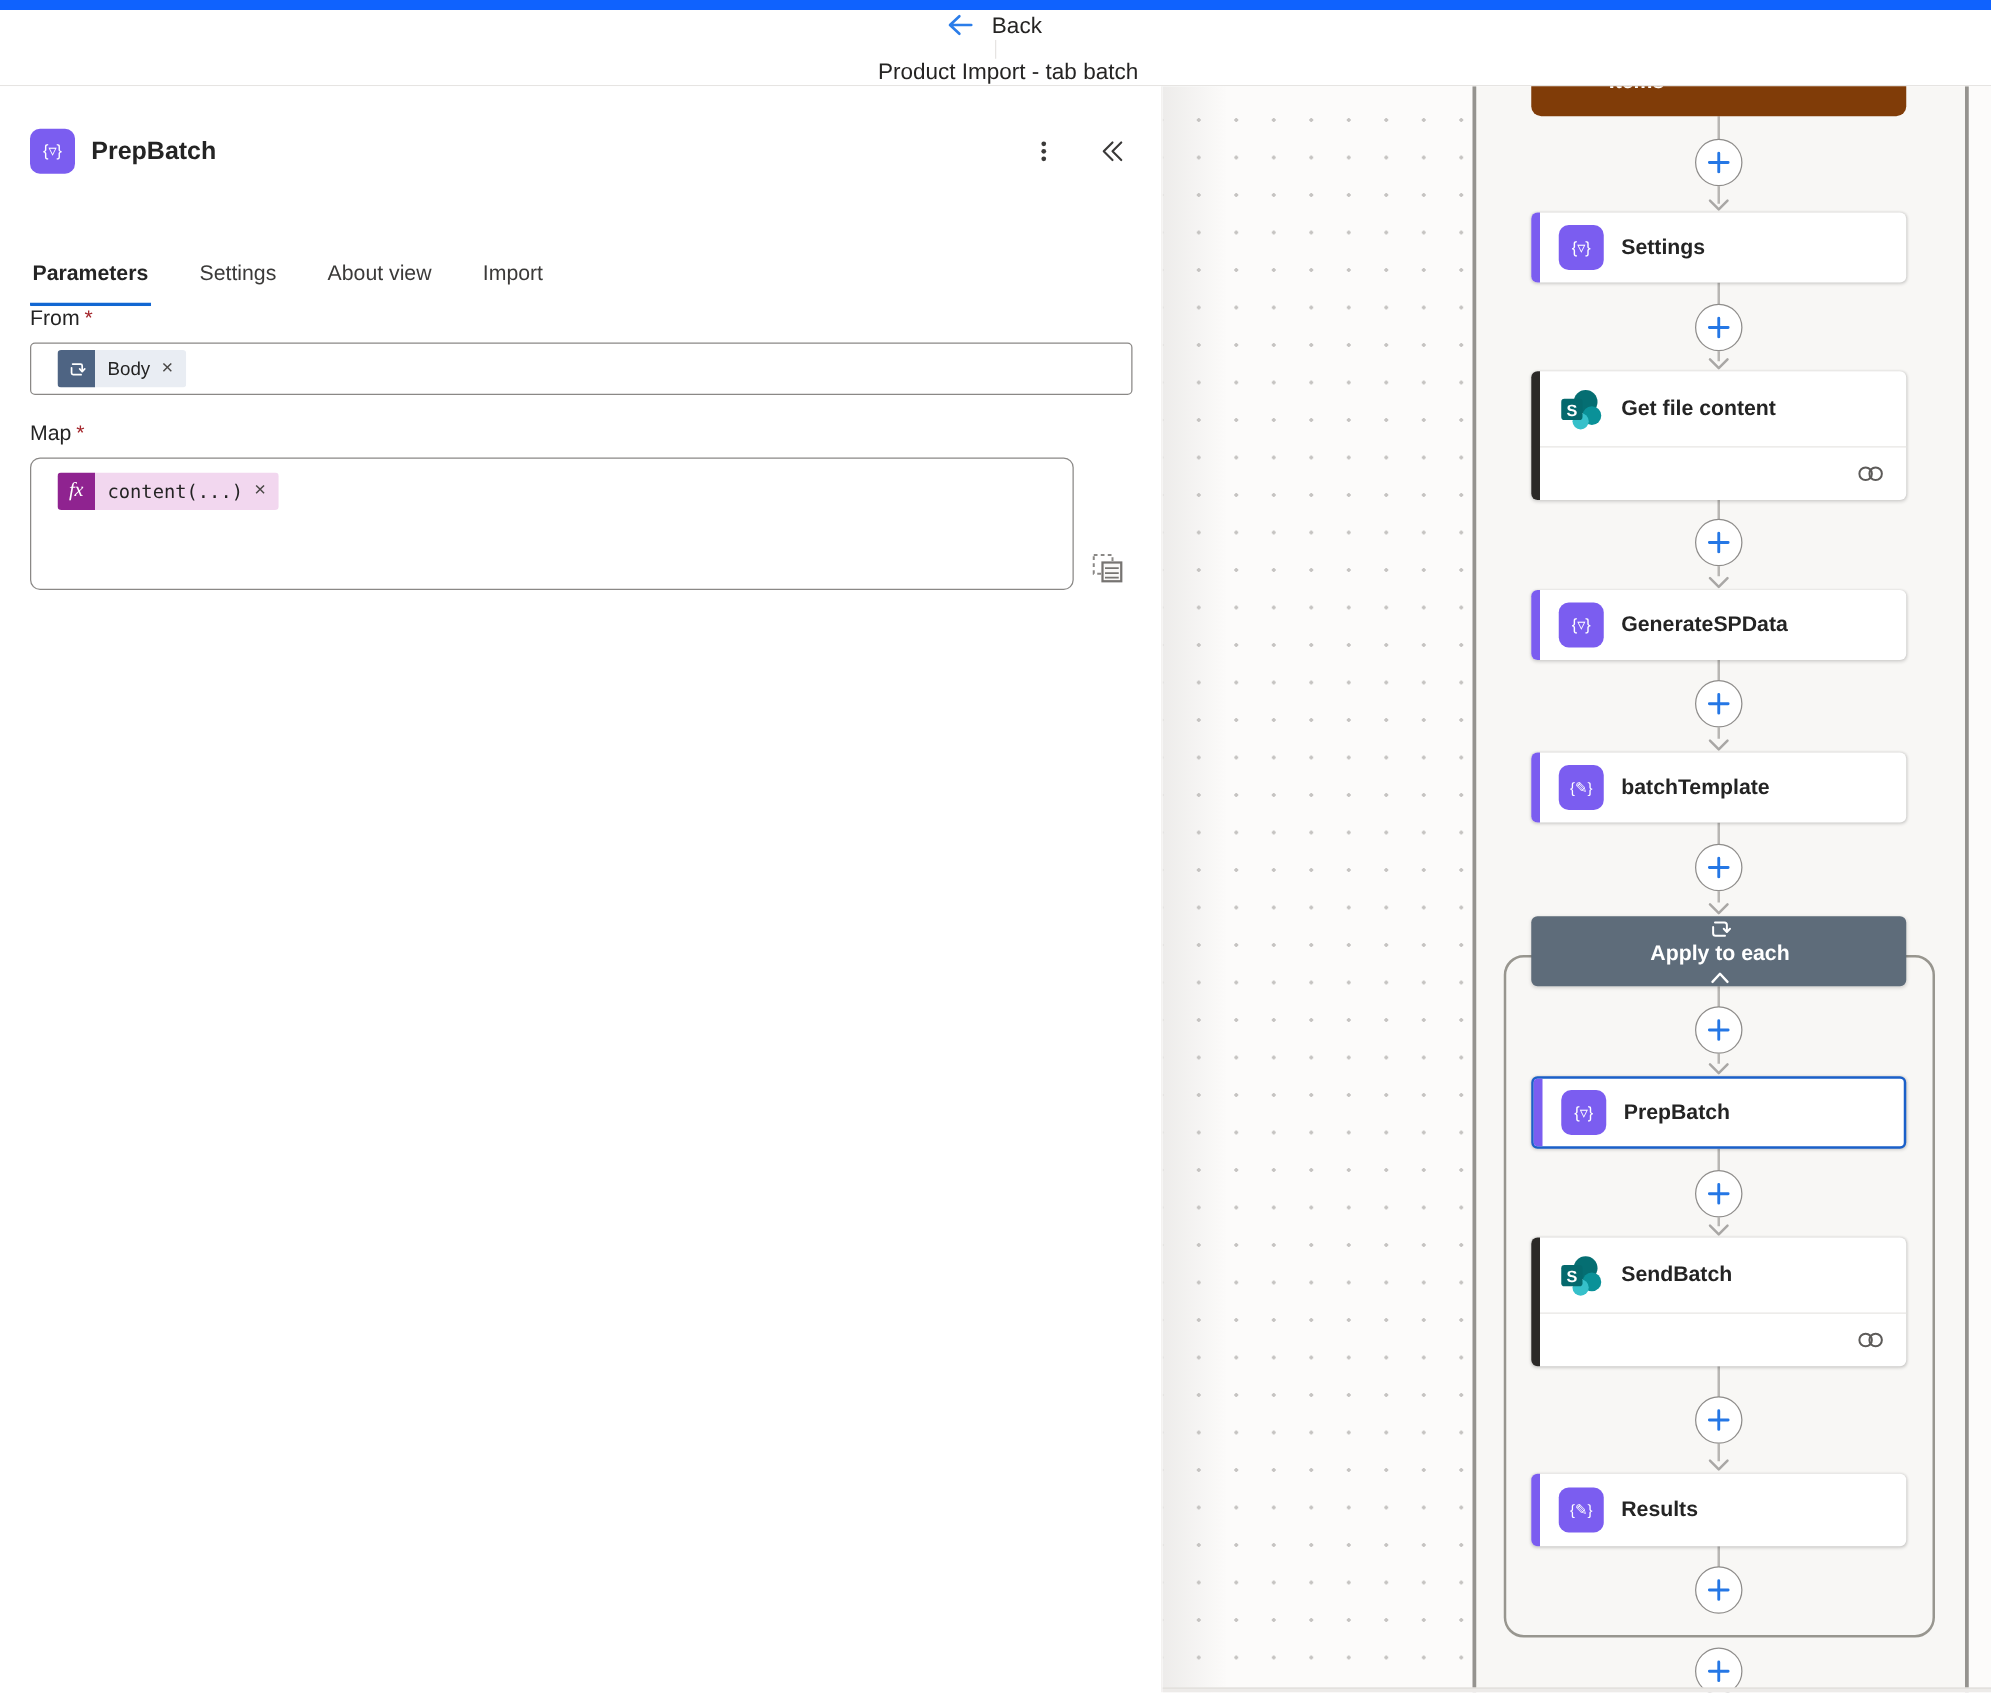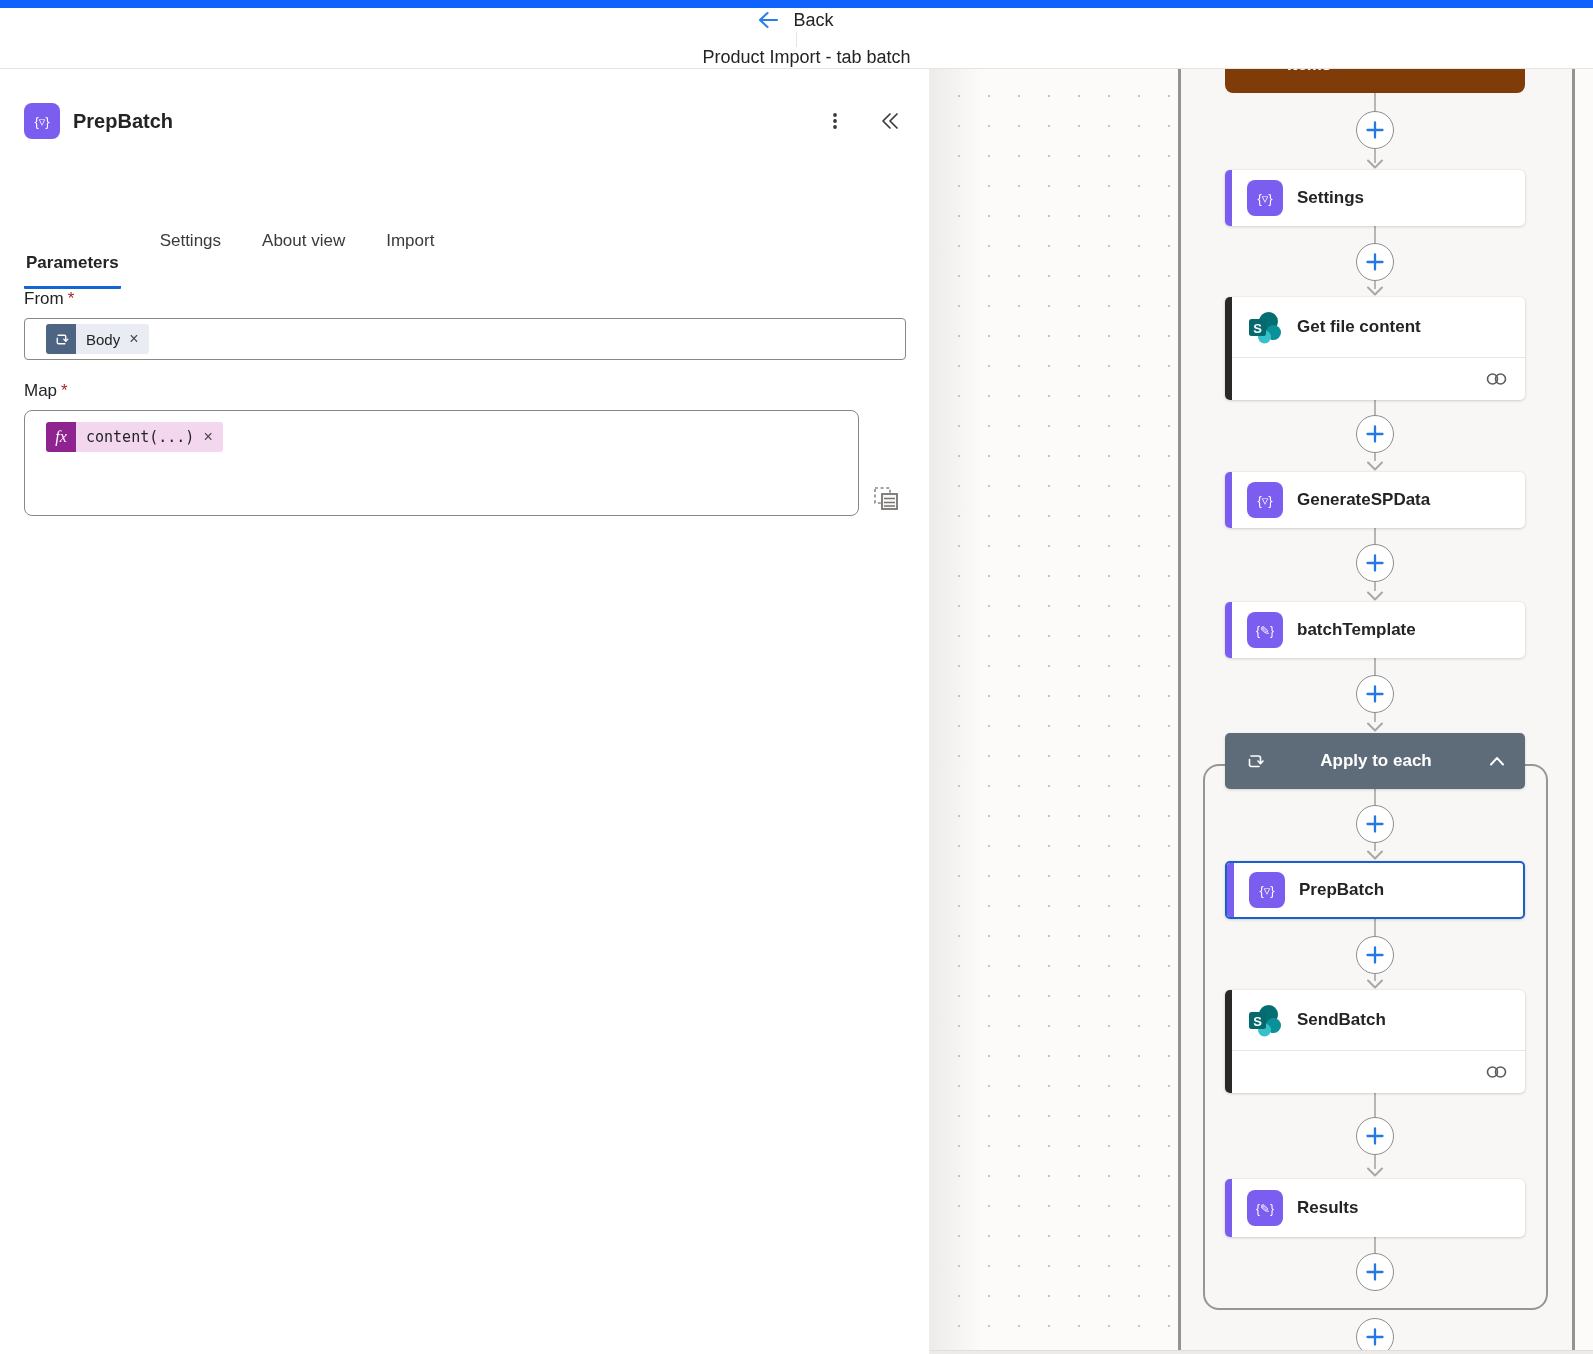--- a/index.html
+++ b/index.html
@@ -32,21 +32,21 @@
   }
   .glyph-select::before { content:"{▿}"; font-size:13px; letter-spacing:0; }
   .glyph-compose::before { content:"{✎}"; font-size:12px; }
   .panel-title { font-size:20px; font-weight:700; margin-left:13px; color:#242424; }
   .head-spacer { flex:1; }
   .icon-btn { background:none; border:none; cursor:pointer; display:flex; align-items:center; justify-content:center;
     width:32px; height:32px; }
   .tabs { display:flex; gap:37px; margin-top:70px; }
   .tab { background:none; border:none; cursor:pointer; font-family:inherit; font-size:17px; color:#3b3a39;
     padding:0 2px 13px 2px; border-bottom:3px solid transparent; }
-  .tab.active { font-weight:700; color:#242424; border-bottom:3px solid #1267d2; border-radius:1px;margin-top:44px; }
+  .tab.active { font-weight:700; color:#242424; border-bottom:3px solid #1267d2; border-radius:1px; }
   .field { }
   .field + .field { margin-top:21px; }
   .field-label { font-size:17px; color:#242424; }
   .req { color:#a4262c; margin-left:4px; }
   .input-box {
     margin-top:9px; width:882px; height:42px; border:1px solid #8a8886; border-radius:4px;
     display:flex; align-items:center; padding:0 10px 0 21px; background:#fff;
   }
   .map-row { display:flex; align-items:flex-end; }
   .map-box {
@@ -123,20 +123,21 @@
   .sp-main { display:flex; align-items:center; height:60px; padding-left:22px; gap:14px; }
   .sp-foot { height:43px; border-top:1px solid #e8e6e4; display:flex; align-items:center;
     justify-content:flex-end; padding-right:16px; }
   .node.selected { border:2.5px solid #1b60c9; }
   .node.selected .node-row { height:53px; }
   .node.selected .accent { border-radius:3px 0 0 3px; }
   .ate-header {
     position:absolute; left:295px; width:300px; height:56px; background:#5e6c7a; border-radius:5px;
     display:flex; align-items:center; padding:0 18px 0 20px; z-index:4; cursor:pointer;
     box-shadow:0 1px 3px rgba(0,0,0,.15);
+    flex-direction:column;
   }
   .ate-label { flex:1; text-align:center; font-size:17px; font-weight:700; color:#fff; }
   .chev-btn { background:none; border:none; cursor:pointer; display:flex; padding:2px; }
 </style>
 </head>
 <body>
 
 <div class="topstrip"></div>
 
 <header class="titlebar">

